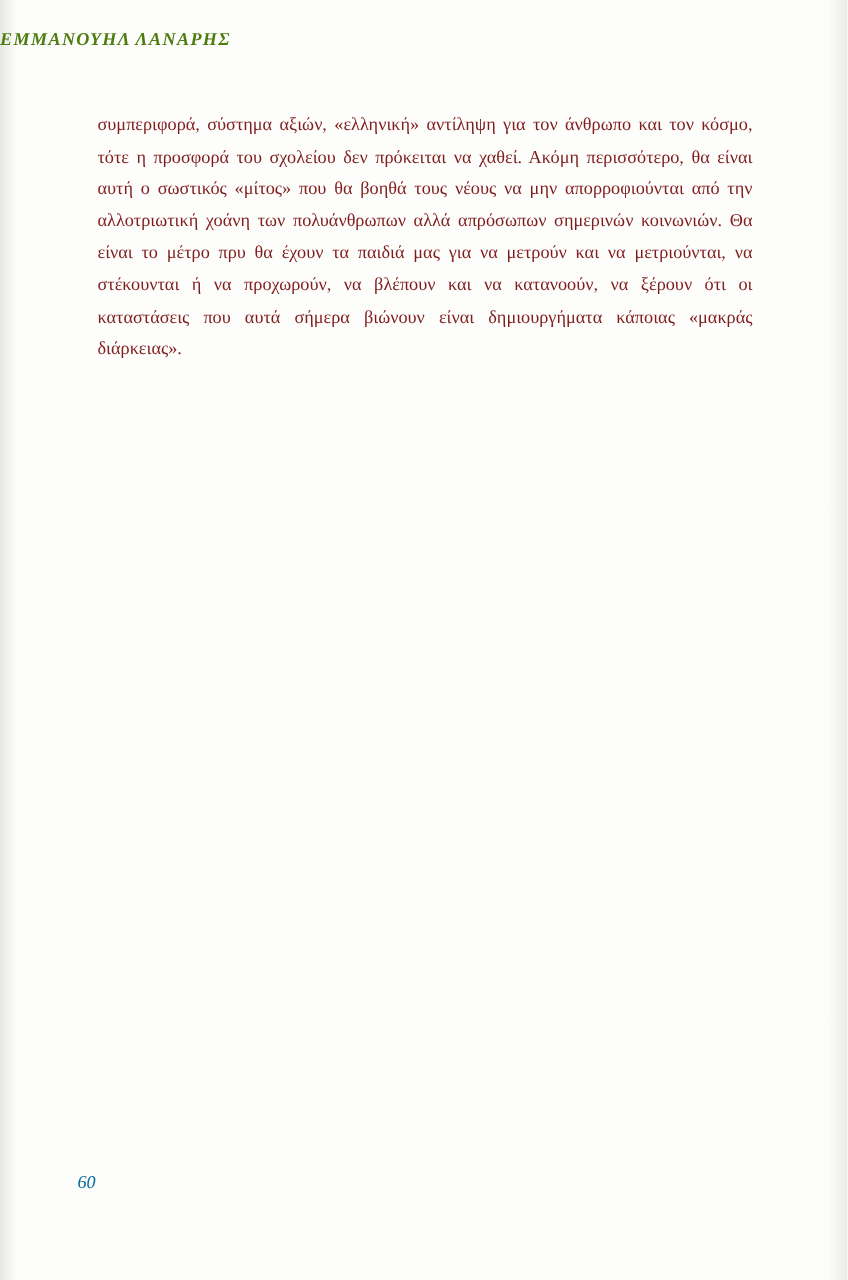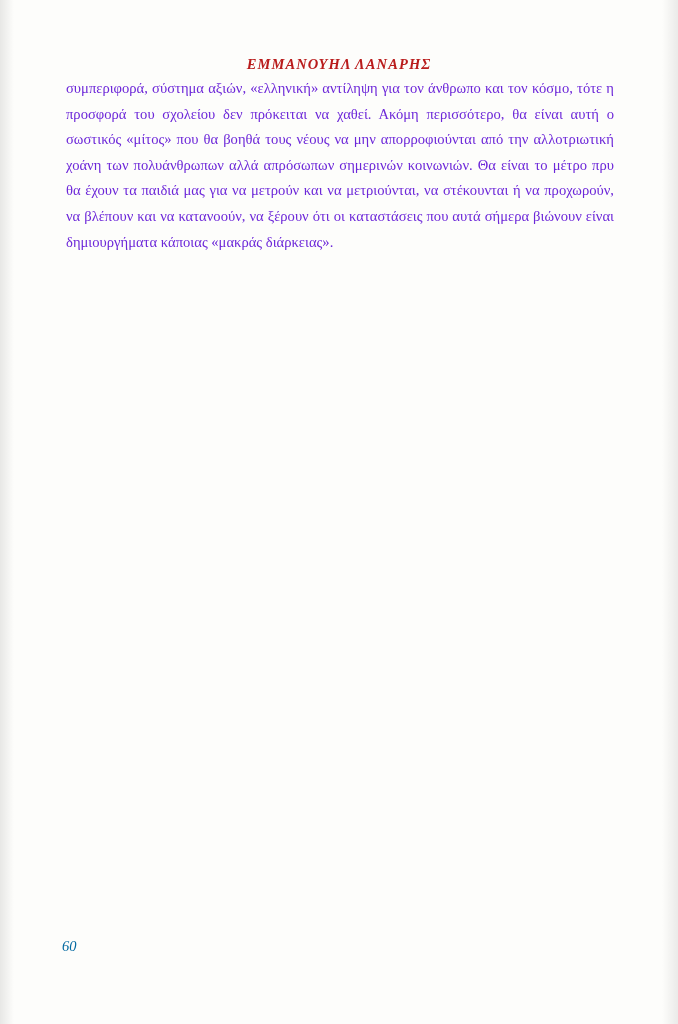--- a/index.html
+++ b/index.html
@@ -35,45 +35,44 @@
     content: "";
     position: absolute;
     right: 0; top: 0; bottom: 0;
     width: 16px;
     background: linear-gradient(to left, rgba(0,0,0,0.075), rgba(0,0,0,0));
     pointer-events: none;
   }
 
   .running-head {
     position: absolute;
-    top: 56px;
+    top: 24px;
     left: 0;
     right: 0;
-    text-align: center;
     font-style: italic;
     font-weight: 700;
     font-size: 14.5px;
     letter-spacing: 1.1px;
-    color: #b91c1c;
+    color: #4d7c0f;
   }
 
   .text-block {
     position: absolute;
     top: 72px;
     left: 62px;
     width: 556px;
   }
 
   .text-block p {
-    margin: 4px;
+    margin: 16px;
     font-size: 14.6px;
     line-height: 25.6px;
     text-align: justify;
     text-justify: inter-word;
-    color: #6d28d9;
+    color: #7f1d1d;
     hyphens: manual;
   }
 
   .folio {
     position: absolute;
     left: 62px;
     top: 938px;
     font-style: italic;
     font-size: 14.5px;
     color: #0369a1;

